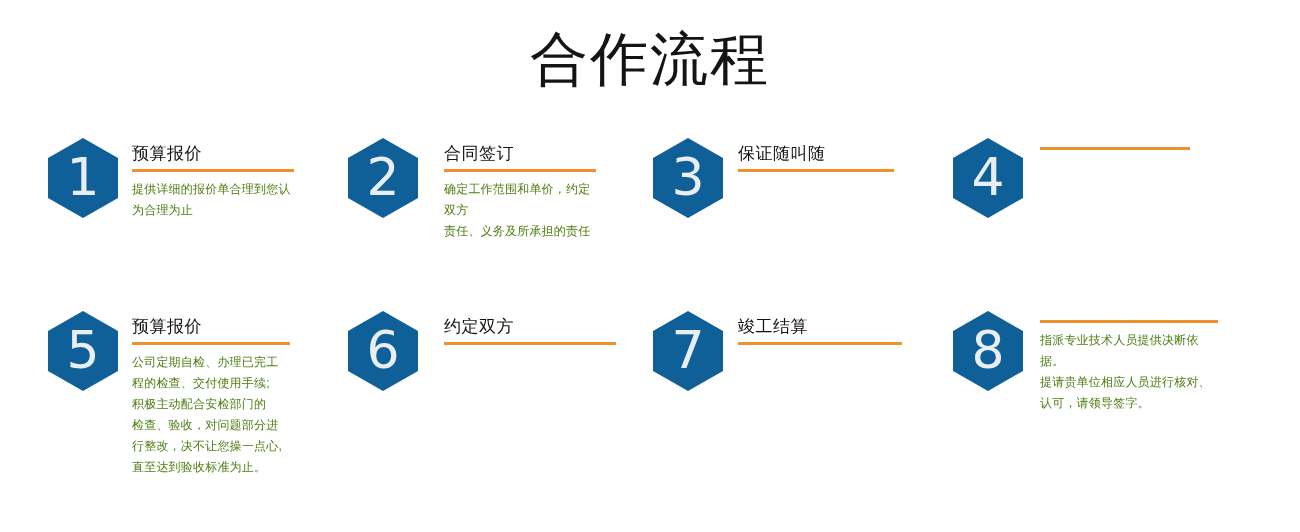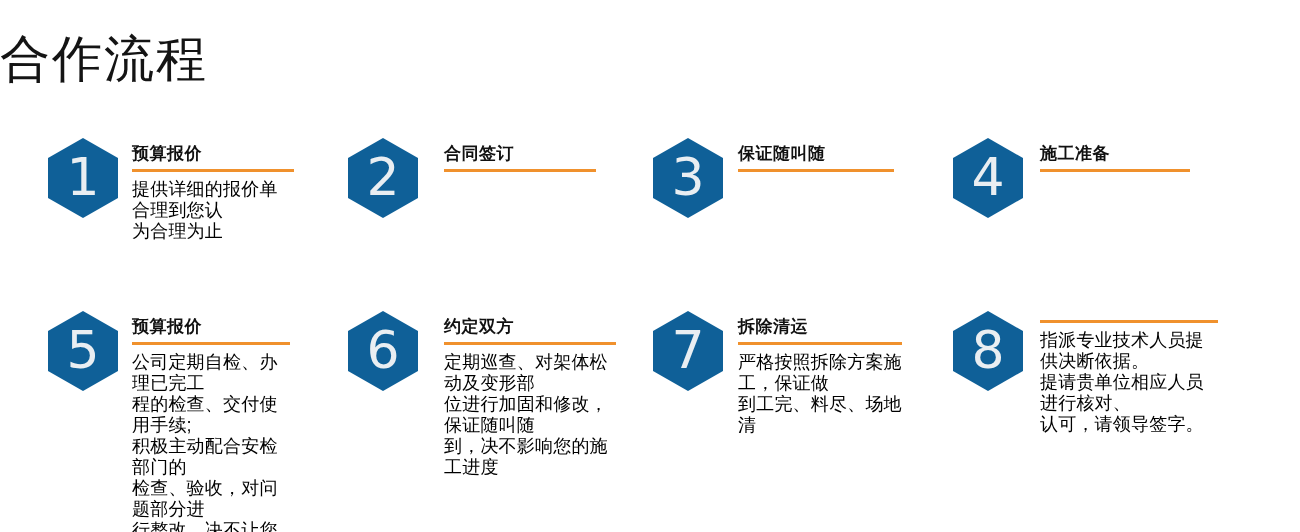--- a/index.html
+++ b/index.html
@@ -13,21 +13,22 @@
     color: #1a1a1a;
     overflow: hidden;
     position: relative;
   }
 
   #page-title {
     position: absolute;
     top: 28px;
     left: 0;
     width: 1300px;
-    font-size: 50px;
+    text-align: center;
+    font-size: 58px;
     line-height: 62px;
     font-weight: 400;
     letter-spacing: 2px;
     color: #141414;
     font-family: "DejaVu Sans", "Liberation Sans", sans-serif;
   }
 
   .row {
     position: absolute;
     left: 0;
@@ -76,35 +77,35 @@
   }
   
   .col-1 .step-body { left: 84px; }
   .col-2 .step-body { left: 96px; }
   .col-3 .step-body { left: 85px; }
   .col-4 .step-body { left: 87px; }
 
   .step-title {
     font-size: 17px;
     line-height: 22px;
-    font-weight: 700;
+    font-weight: 400;
     color: #111111;
     white-space: nowrap;
     letter-spacing: 0.5px;
   }
   .rule {
     height: 3px;
     background: #f0912d;
     margin-top: 4px;
     margin-bottom: 7px;
   }
   .step-desc {
-    font-size: 18px;
+    font-size: 12px;
     line-height: 21px;
-    color: #000000;
+    color: #4d7c0f;
     letter-spacing: 0.2px;
     white-space: pre-line;
   }
 
   
   .w-162 .rule { width: 162px; }
   .w-152 .rule { width: 152px; }
   .w-156 .rule { width: 156px; }
   .w-150 .rule { width: 150px; }
   .w-158 .rule { width: 158px; }
@@ -131,39 +132,40 @@
     </div>
   </div>
 
   <div class="step col-2 w-152">
     <div class="hex">
       <span class="hex-num">2</span>
     </div>
     <div class="step-body">
       <div class="step-title">合同签订</div>
       <div class="rule"></div>
+      <div class="step-desc">确定工作范围和单价，约定双方
+责任、义务及所承担的责任</div>
     </div>
   </div>
 
   <div class="step col-3 w-156">
     <div class="hex">
       <span class="hex-num">3</span>
     </div>
     <div class="step-body">
       <div class="step-title">保证随叫随</div>
       <div class="rule"></div>
     </div>
   </div>
 
   <div class="step col-4 w-150">
     <div class="hex">
       <span class="hex-num">4</span>
     </div>
     <div class="step-body">
-      <div class="step-title">施工准备</div>
       <div class="rule"></div>
     </div>
   </div>
 
 </div>
 
 <div class="row" id="row-2">
 
   <div class="step col-1 w-158">
     <div class="hex">
@@ -181,35 +183,30 @@
     </div>
   </div>
 
   <div class="step col-2 w-172">
     <div class="hex">
       <span class="hex-num">6</span>
     </div>
     <div class="step-body">
       <div class="step-title">约定双方</div>
       <div class="rule"></div>
-      <div class="step-desc">定期巡查、对架体松动及变形部
-位进行加固和修改，保证随叫随
-到，决不影响您的施工进度</div>
     </div>
   </div>
 
   <div class="step col-3 w-164">
     <div class="hex">
       <span class="hex-num">7</span>
     </div>
     <div class="step-body">
-      <div class="step-title">拆除清运</div>
-      <div class="rule"></div>
-      <div class="step-desc">严格按照拆除方案施工，保证做
-到工完、料尽、场地清</div>
+      <div class="step-title">竣工结算</div>
+      <div class="rule"></div>
     </div>
   </div>
 
   <div class="step col-4 w-178">
     <div class="hex">
       <span class="hex-num">8</span>
     </div>
     <div class="step-body">
       <div class="rule"></div>
       <div class="step-desc">指派专业技术人员提供决断依据。

